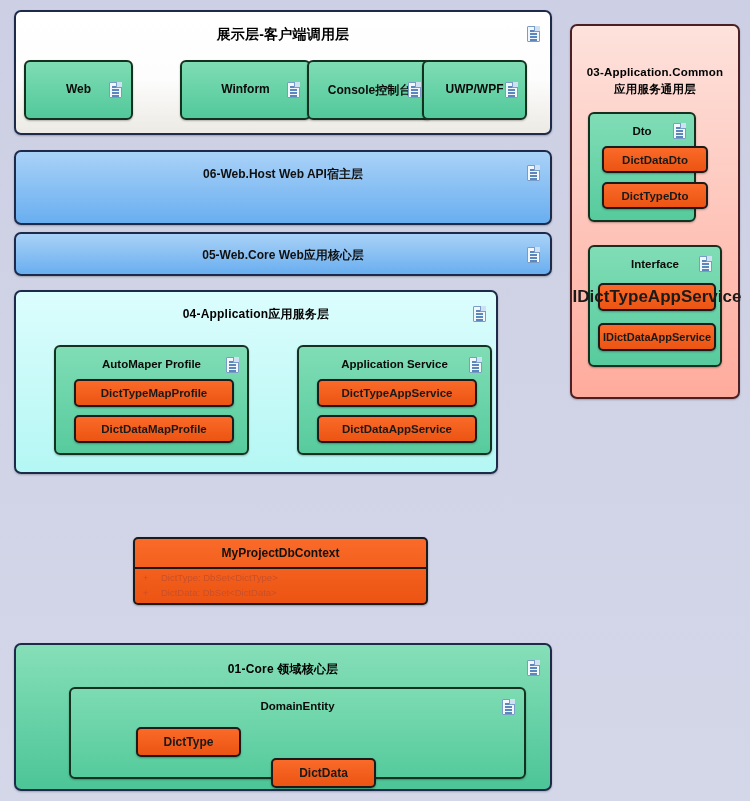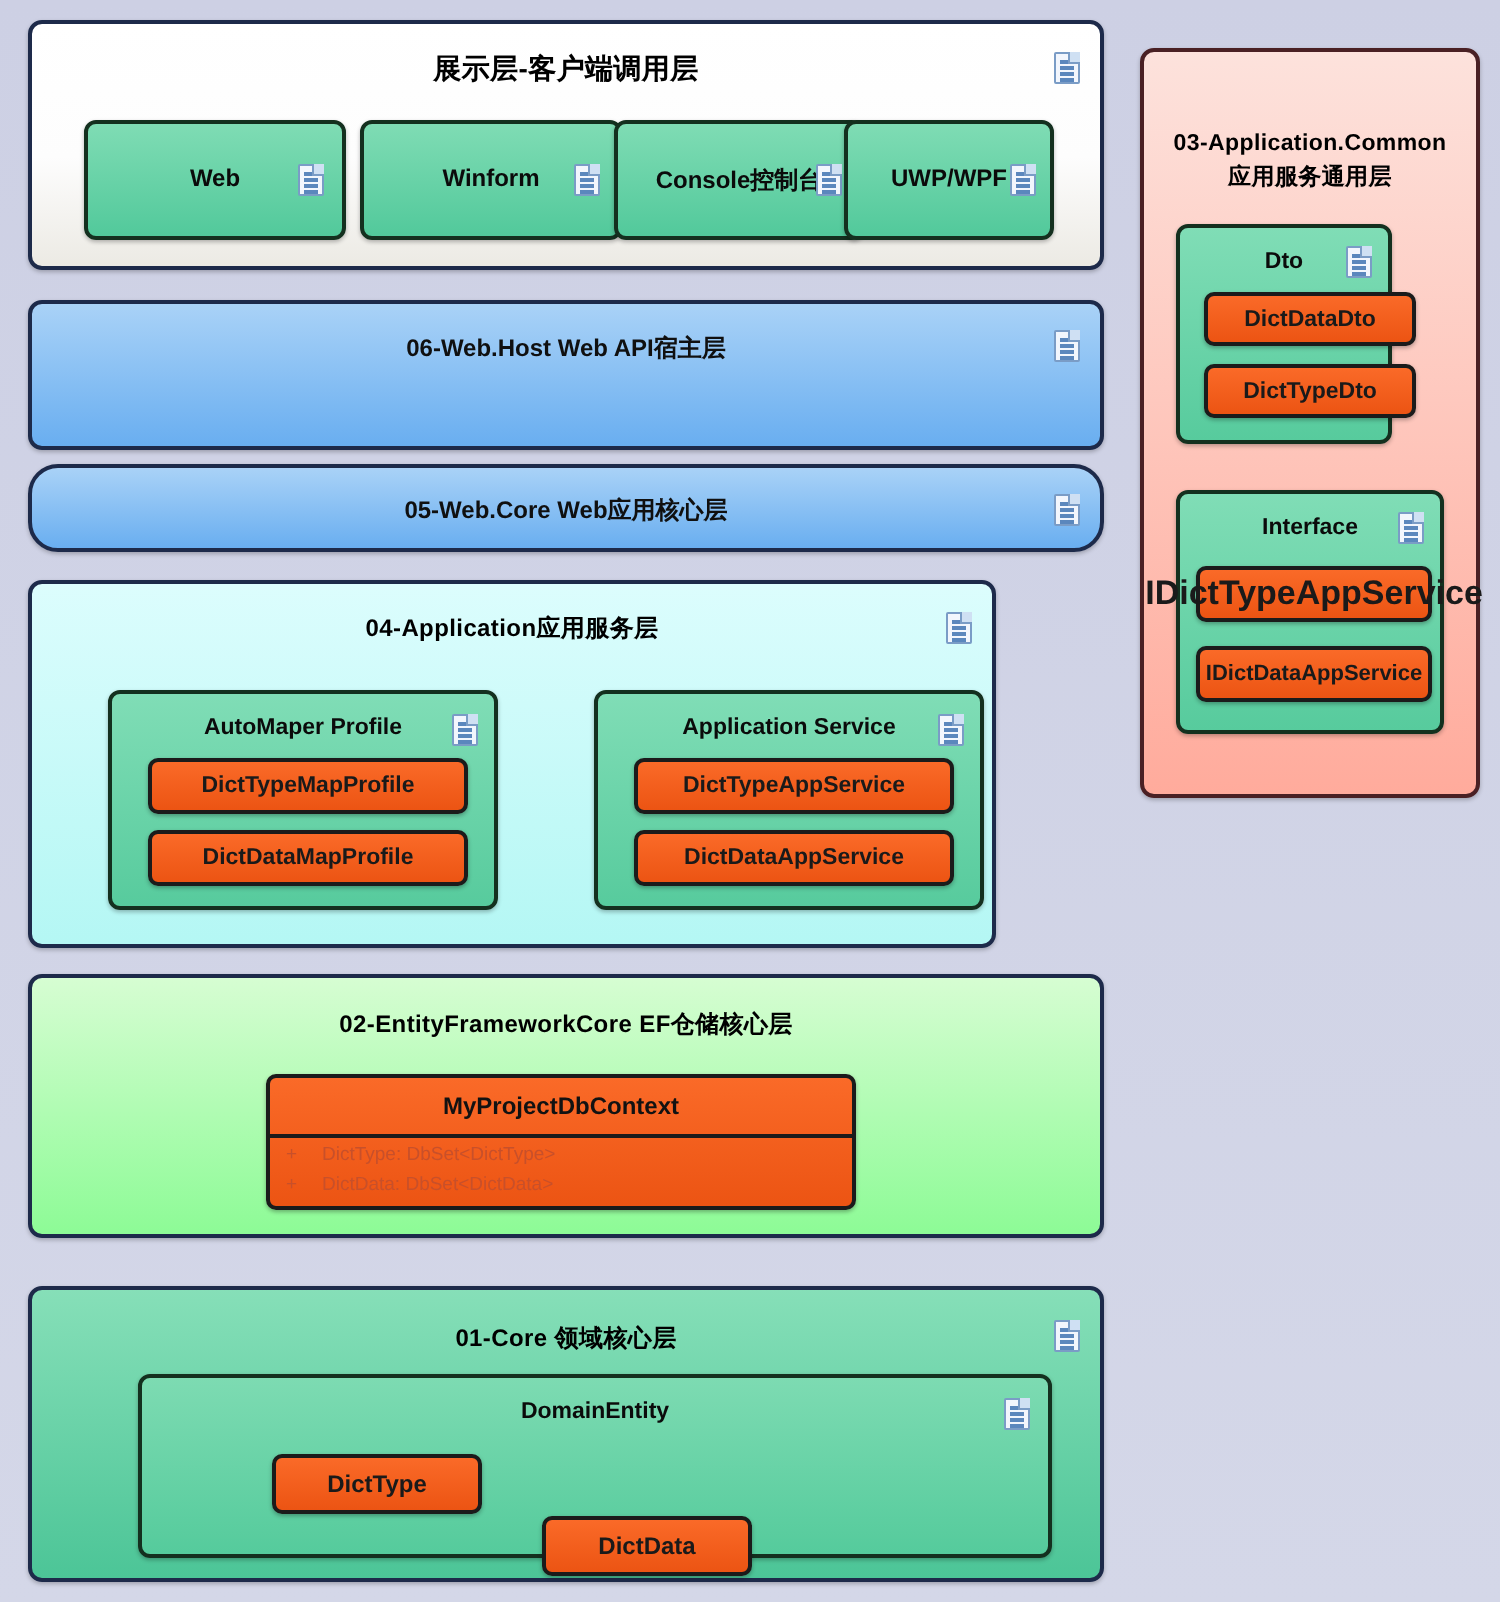--- a/index.html
+++ b/index.html
@@ -42,21 +42,21 @@
     display:flex;align-items:center;justify-content:center;}
 
   
   #presentation{left:14px;top:10px;width:538px;height:125px;
     background:linear-gradient(180deg,#ffffff 0%,#fdfdfd 55%,#eceae4 100%);}
   #presentation .layer-title{top:14px;font-size:14px;position:absolute;}
 
   #webhost{left:14px;top:150px;width:538px;height:75px;
     background:linear-gradient(180deg,#a9d2f7 0%,#69aef0 100%);}
   #webcore{left:14px;top:232px;width:538px;height:44px;
-    background:linear-gradient(180deg,#a9d2f7 0%,#69aef0 100%);border-radius:15px;}
+    background:linear-gradient(180deg,#a9d2f7 0%,#69aef0 100%);}
   .bluetitle{position:absolute;left:0;right:0;top:14px;text-align:center;
     font-size:12px;font-weight:bold;color:#101010;}
   #webcore .bluetitle{top:13px;}
 
   #application{left:14px;top:290px;width:484px;height:184px;
     background:linear-gradient(180deg,#dcfdfd 0%,#b4f7f4 100%);}
   #application .layer-title{position:absolute;top:14px;font-size:12px;}
 
   #efcore{left:14px;top:487px;width:538px;height:132px;
     background:linear-gradient(180deg,#d6fdd2 0%,#8dfb96 100%);}
@@ -92,21 +92,21 @@
 </style>
 </head>
 <body>
 
 <div class="canvas">
 
   <div class="layer" id="presentation">
     <div class="layer-title">展示层-客户端调用层</div>
     <span class="docicon" style="right:10px;top:14px;"></span>
 
-    <div class="gbox pbox" style="left:26px;width:131px;">
+    <div class="gbox pbox" style="left:8px;width:109px;">
       <span class="lbl">Web</span>
       <span class="docicon" style="right:9px;top:20px;"></span>
     </div>
 
     <div class="gbox pbox" style="left:164px;width:131px;">
       <span class="lbl">Winform</span>
       <span class="docicon" style="right:9px;top:20px;"></span>
     </div>
 
     <div class="gbox pbox" style="left:291px;width:125px;">
@@ -142,23 +142,20 @@
     </div>
 
     <div class="gbox grp" style="left:281px;top:53px;width:195px;height:110px;">
       <span class="lbl">Application Service</span>
       <span class="docicon" style="right:8px;top:10px;"></span>
       <div class="obox" style="left:18px;top:32px;width:160px;height:28px;font-size:11.5px;">DictTypeAppService</div>
       <div class="obox" style="left:18px;top:68px;width:160px;height:28px;font-size:11.5px;">DictDataAppService</div>
     </div>
   </div>
 
-  <div class="layer" id="efcore">
-    <div class="layer-title">02-EntityFrameworkCore EF仓储核心层</div>
-  </div>
 
   <div id="dbctx">
     <div class="ctxname">MyProjectDbContext</div>
     <div class="member">
       <span class="plus">+</span><span>DictType: DbSet&lt;DictType&gt;</span>
     </div>
     <div class="member">
       <span class="plus">+</span><span>DictData: DbSet&lt;DictData&gt;</span>
     </div>
   </div>

